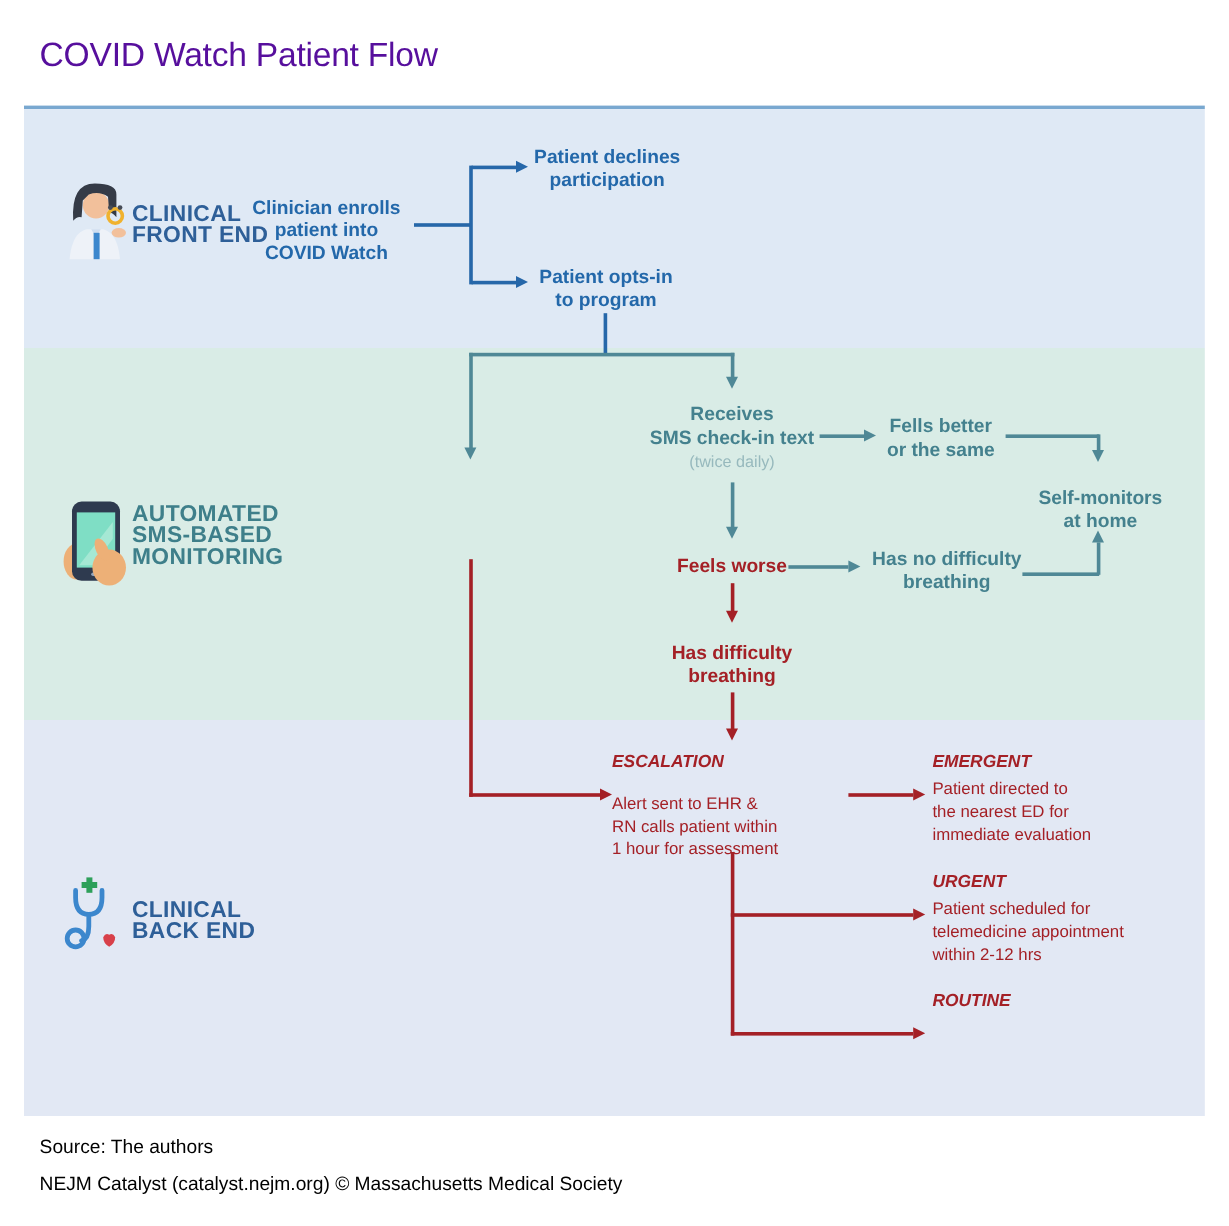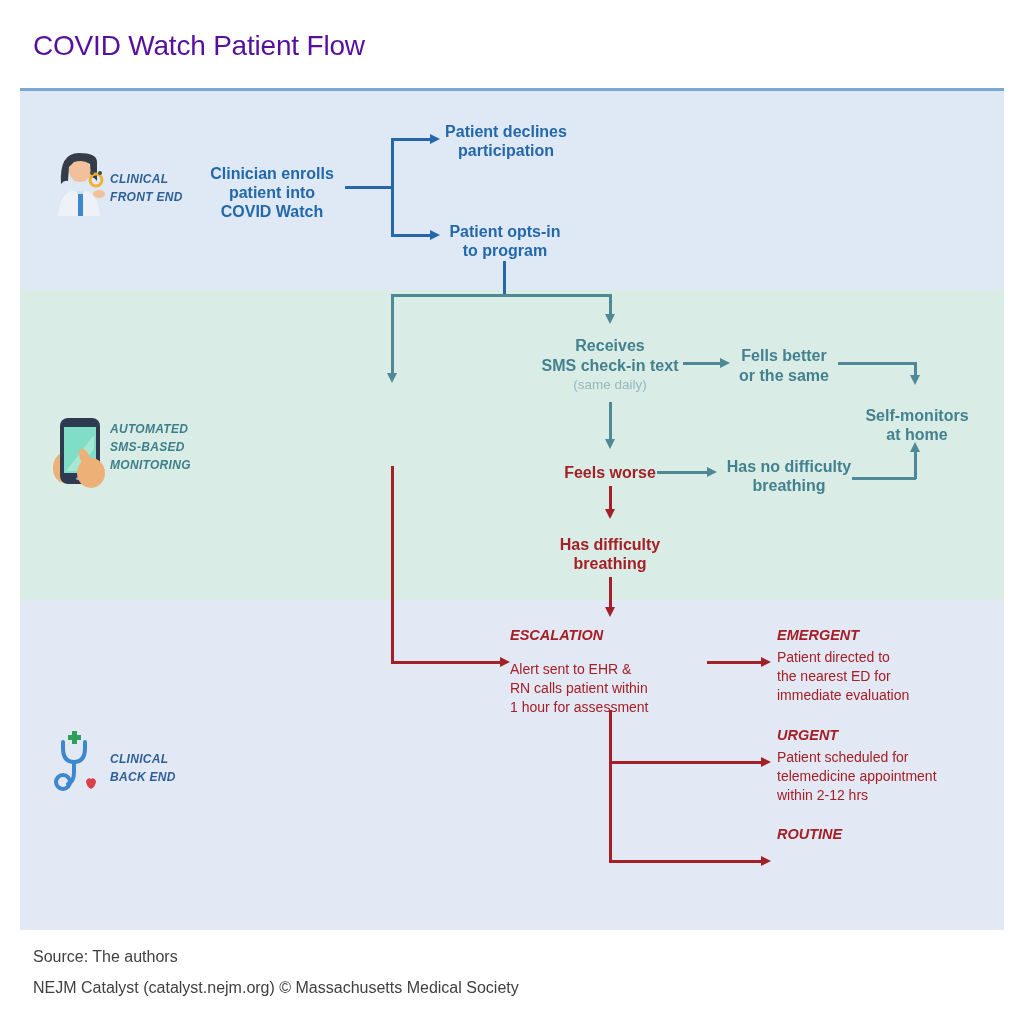--- a/index.html
+++ b/index.html
@@ -19,24 +19,24 @@
   
   .node{position:absolute;font-size:16px;font-weight:bold;line-height:19px;text-align:center;}
   .node.lh20{line-height:20px;}
   .t-blue{color:#2368aa;}
   .t-teal{color:#44818e;}
   .t-teal-light{color:#97b9bd;font-weight:normal;font-size:13.5px;}
   .t-red{color:#a42026;}
   .cat-title{position:absolute;font-size:14.5px;font-weight:bold;font-style:italic;color:#a42026;}
   .cat-desc{position:absolute;font-size:14px;line-height:19px;color:#a42026;text-align:left;}
   .cat-center{}
-  .band-label{position:absolute;font-size:12px;font-weight:bold;font-style:italic;line-height:18px;letter-spacing:.3px;}
+  .band-label{position:absolute;font-size:19px;font-weight:bold;line-height:18px;letter-spacing:.3px;}
   .bl-blue{color:#2e5f98;} .bl-teal{color:#3e7f8a;}
   .page-title{position:absolute;left:33px;top:30px;font-size:28px;color:#570f9d;letter-spacing:-.2px;}
-  .footer-line{position:absolute;left:33px;font-size:16px;color:#404040;}
+  .footer-line{position:absolute;left:33px;font-size:16px;color:#000000;}
 </style>
 </head>
 <body>
 
 <div class="canvas">
 
   <div class="page-title">COVID Watch Patient Flow</div>
 
   <div class="band" style="top:88px;height:3px;background:#79a8d0;"></div>
   <div class="band" style="top:91px;height:199px;background:#dfe9f5;"></div>
@@ -102,21 +102,21 @@
 
   <div class="ln teal" style="left:391px;top:294px;width:221px;height:2.5px;"></div>
   <div class="ln teal" style="left:391px;top:294px;width:2.5px;height:80px;"></div>
   <div class="ah d teal" style="left:387px;top:373px;"></div>
   <div class="ln teal" style="left:609px;top:294px;width:2.5px;height:21px;"></div>
   <div class="ah d teal" style="left:605px;top:314px;"></div>
 
 
   <div class="node t-teal pre lh20" style="left:525px;top:336px;width:170px;">Receives
 SMS check-in text</div>
-  <div class="node t-teal-light" style="left:525px;top:375px;width:170px;">(same daily)</div>
+  <div class="node t-teal-light" style="left:525px;top:375px;width:170px;">(twice daily)</div>
 
   <div class="ln teal" style="left:683px;top:362px;width:37px;height:2.5px;"></div>
   <div class="ah r teal" style="left:720px;top:358px;"></div>
 
   <div class="node t-teal pre lh20" style="left:719px;top:346px;width:130px;">Fells better
 or the same</div>
 
   <div class="ln teal" style="left:838px;top:362px;width:78px;height:2.5px;"></div>
   <div class="ln teal" style="left:914px;top:362px;width:2.5px;height:14px;"></div>
   <div class="ah d teal" style="left:910px;top:375px;"></div>

